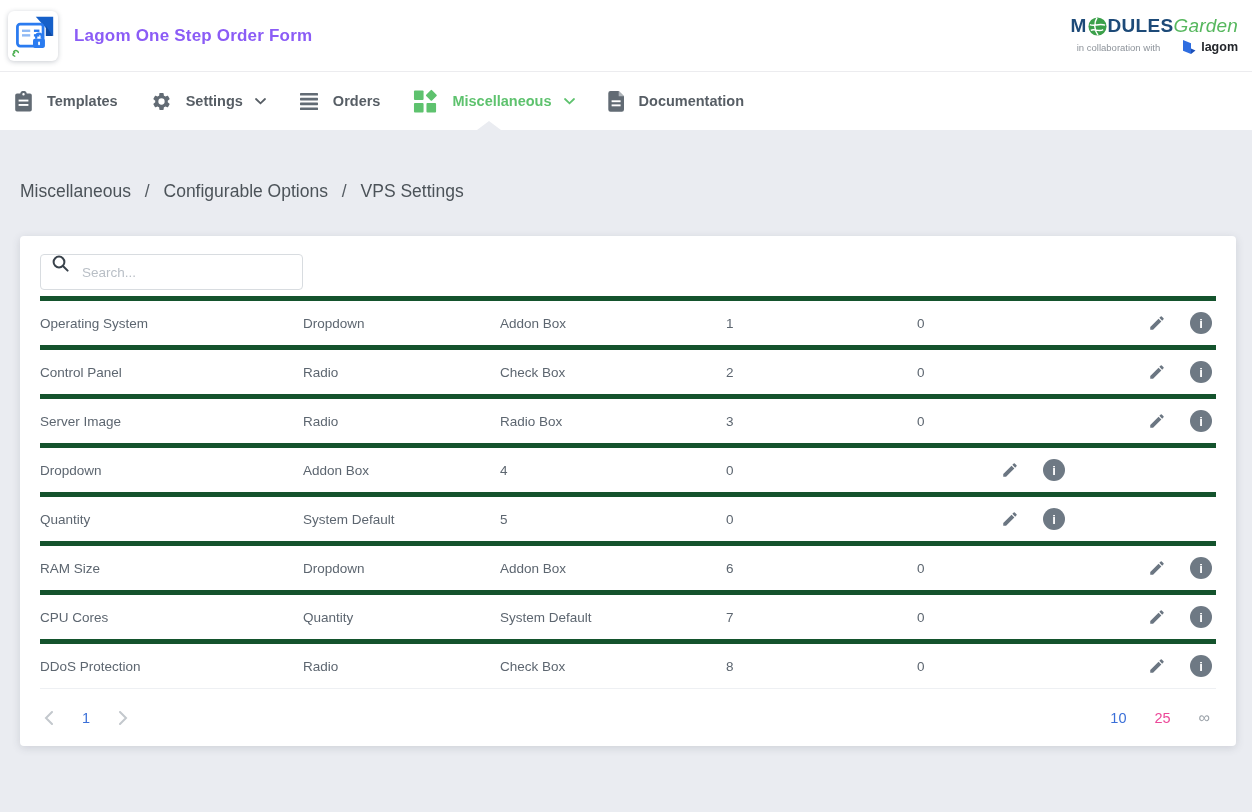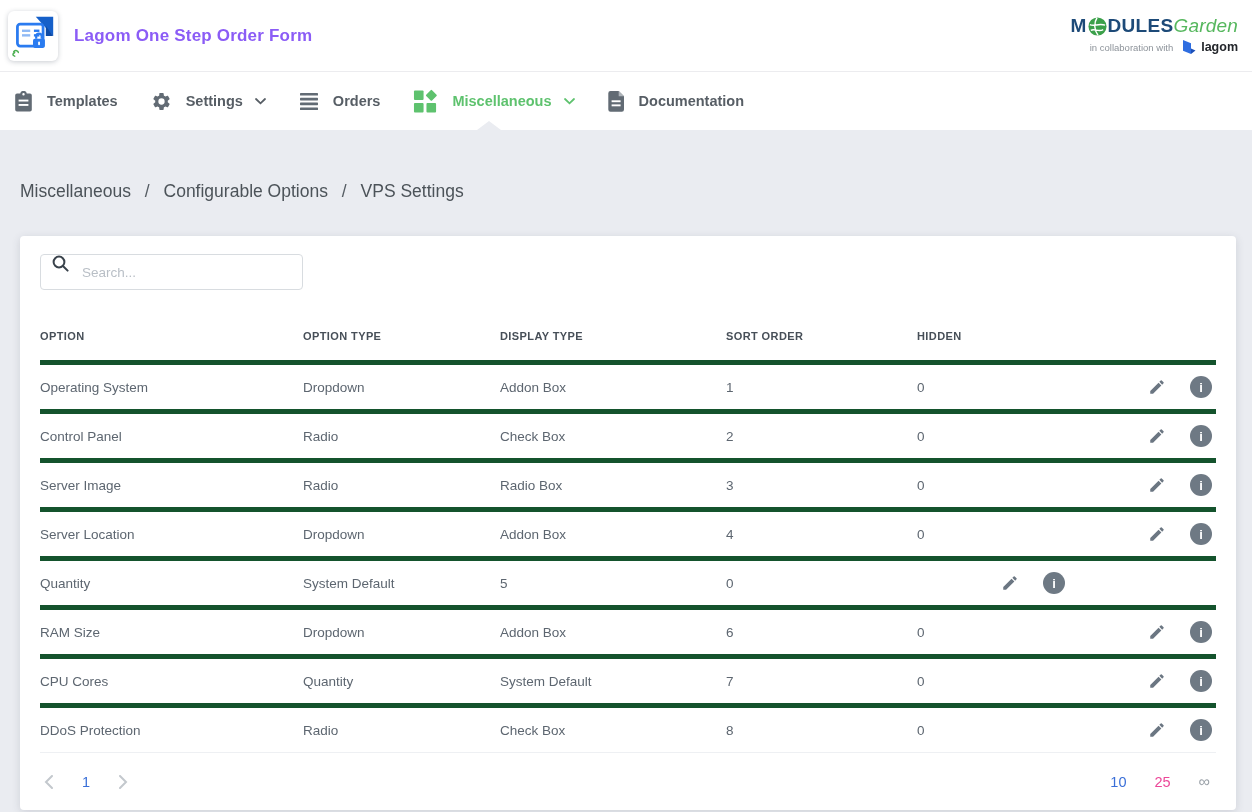--- a/index.html
+++ b/index.html
@@ -20,21 +20,21 @@
     box-shadow:0 1px 5px rgba(40,50,70,.25);
     display:flex; align-items:center; justify-content:center;
     margin-right:16px; position:relative;
   }
   .app-title { font-size:17px; font-weight:bold; color:#8b5cf6; letter-spacing:.2px; }
   .brand { margin-left:auto; text-align:right; }
   .mg-line { display:flex; align-items:center; justify-content:flex-end; line-height:20px; }
   .mg-modules { font-size:19px; font-weight:bold; color:#1d4a78; letter-spacing:.3px; }
   .mg-globe { display:inline-flex; margin:0 1px; position:relative; top:1px; }
   .mg-garden { font-size:19px; font-style:italic; color:#55b75d; letter-spacing:.2px; }
-  .collab-line { display:flex; align-items:center; justify-content:flex-end; gap:7px; margin-top:3px; }
+  .collab-line { display:flex; align-items:center; justify-content:flex-end; gap:20px; margin-top:3px; }
   .collab-text { font-size:9.5px; color:#8d939a; }
   .lagom-wrap { display:flex; align-items:center; gap:4px; }
   .lagom-text { font-size:12.5px; font-weight:bold; color:#23262b; }
   
   .navbar {
     height:58px; background:#fff; display:flex; align-items:center;
     padding:0 14px; position:relative;
   }
   .nav-item {
     display:flex; align-items:center; gap:14px; margin-right:33px;
@@ -229,28 +229,20 @@
   <div class="search-box">
     <span style="display:flex;">
       <svg width="17" height="17" viewBox="0 0 17 17">
         <circle cx="7" cy="7" r="5.4" fill="none" stroke="#39424b" stroke-width="2"></circle>
         <line x1="11.2" y1="11.2" x2="15.6" y2="15.6" stroke="#39424b" stroke-width="2" stroke-linecap="round"></line>
       </svg>
     </span>
     <input type="text" placeholder="Search..." style="">
   </div>
 
-  <div class="tgrid thead">
-    <div class="hcell">OPTION</div>
-    <div class="hcell">OPTION TYPE</div>
-    <div class="hcell">DISPLAY TYPE</div>
-    <div class="hcell">SORT ORDER</div>
-    <div class="hcell">HIDDEN</div>
-    <div class="hcell"></div>
-  </div>
 
   <div>
     <div class="tgrid trow">
       <div class="cell">Operating System</div>
       <div class="cell">Dropdown</div>
       <div class="cell">Addon Box</div>
       <div class="cell">1</div>
       <div class="cell">0</div>
       <div class="cell actions">
         <span class="icon-btn">
@@ -288,21 +280,20 @@
         <span class="icon-btn">
           <svg width="18" height="18" viewBox="0 0 24 24" fill="#6b7682">
             <path d="M3 17.25V21h3.75L17.81 9.94l-3.75-3.75L3 17.25zM20.71 7.04a.996.996 0 0 0 0-1.41l-2.34-2.34a.996.996 0 0 0-1.41 0l-1.83 1.83 3.75 3.75 1.83-1.83z"></path>
           </svg>
         </span>
         <span class="info-btn">i</span>
       </div>
     </div>
 
     <div class="tgrid trow">
-      <div class="cell">Server Location</div>
       <div class="cell">Dropdown</div>
       <div class="cell">Addon Box</div>
       <div class="cell">4</div>
       <div class="cell">0</div>
       <div class="cell actions">
         <span class="icon-btn">
           <svg width="18" height="18" viewBox="0 0 24 24" fill="#6b7682">
             <path d="M3 17.25V21h3.75L17.81 9.94l-3.75-3.75L3 17.25zM20.71 7.04a.996.996 0 0 0 0-1.41l-2.34-2.34a.996.996 0 0 0-1.41 0l-1.83 1.83 3.75 3.75 1.83-1.83z"></path>
           </svg>
         </span>

